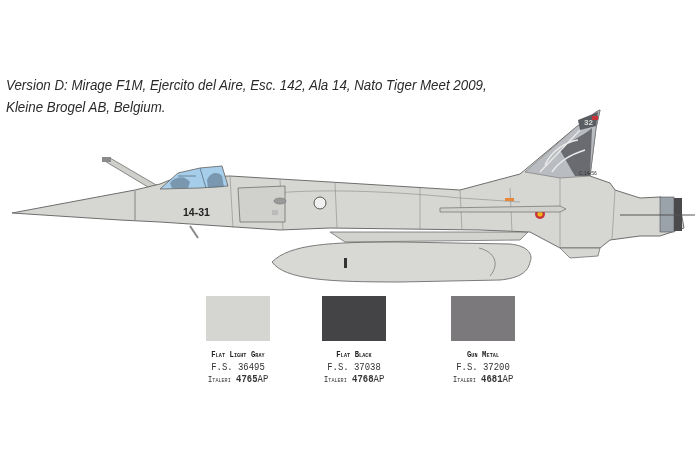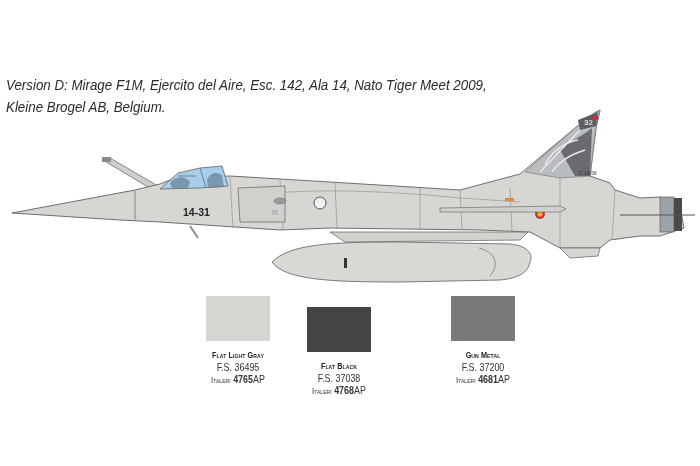--- a/index.html
+++ b/index.html
@@ -1,19 +1,19 @@
 <!DOCTYPE html>
 <html><head>
   <meta charset="utf-8">
   <style>
     html, body { margin:0; padding:0; }
     body { width:700px; height:466px; background:#ffffff; position:relative; overflow:hidden; font-family:"Liberation Sans", sans-serif; }
     .caption { position:absolute; left:6px; top:74px; font-family:"Liberation Sans Narrow","Liberation Sans", sans-serif; font-style:italic; font-size:15.5px; line-height:22px; color:#2a2a2a; transform:scaleX(0.86); transform-origin:left top; white-space:nowrap; }
     .aircraft { position:absolute; left:0; top:80px; width:700px; height:220px; }
-    .swatch-block { position:absolute; top:296px; width:110px; text-align:center; }
+    .swatch-block { position:absolute; top:296px; width:110px; text-align:center;font-family:Liberation Mono, monospace; }
     .swatch { width:64px; height:45px; margin:0 auto; }
     .name { margin-top:9px; font-size:8.5px; font-weight:bold; color:#222; font-variant:small-caps; letter-spacing:0.1px; transform:scaleX(0.85); }
     .fs { font-size:10.5px; color:#333; margin-top:1px; transform:scaleX(0.85); }
     .code { font-size:10.5px; color:#333; transform:scaleX(0.85); }
     .code .brand { font-variant:small-caps; font-size:9px; }
     .code .num { font-weight:bold; }
   </style>
 </head>
 <body>
 
@@ -79,21 +79,21 @@
   <path d="M440,208 L560,206 L566,209 L560,212 L440,212 Z" fill="#d0d0cc" stroke="#6e6e6e" stroke-width="0.7"></path>
 </svg>
 
 <div class="swatch-block" style="left:183px;">
   <div class="swatch" style="background:#d5d5d1;"></div>
   <div class="name">Flat Light Gray</div>
   <div class="fs">F.S. 36495</div>
   <div class="code"><span class="brand">Italeri</span> <span class="num">4765</span><span>AP</span></div>
 </div>
 
-<div class="swatch-block" style="left:284px;margin-top:11px;">
+<div class="swatch-block" style="left:299px;">
   <div class="swatch" style="background:#444446;"></div>
   <div class="name">Flat Black</div>
   <div class="fs">F.S. 37038</div>
   <div class="code"><span class="brand">Italeri</span> <span class="num">4768</span><span>AP</span></div>
 </div>
 
 <div class="swatch-block" style="left:428px;">
   <div class="swatch" style="background:#7b797c;"></div>
   <div class="name">Gun Metal</div>
   <div class="fs">F.S. 37200</div>

